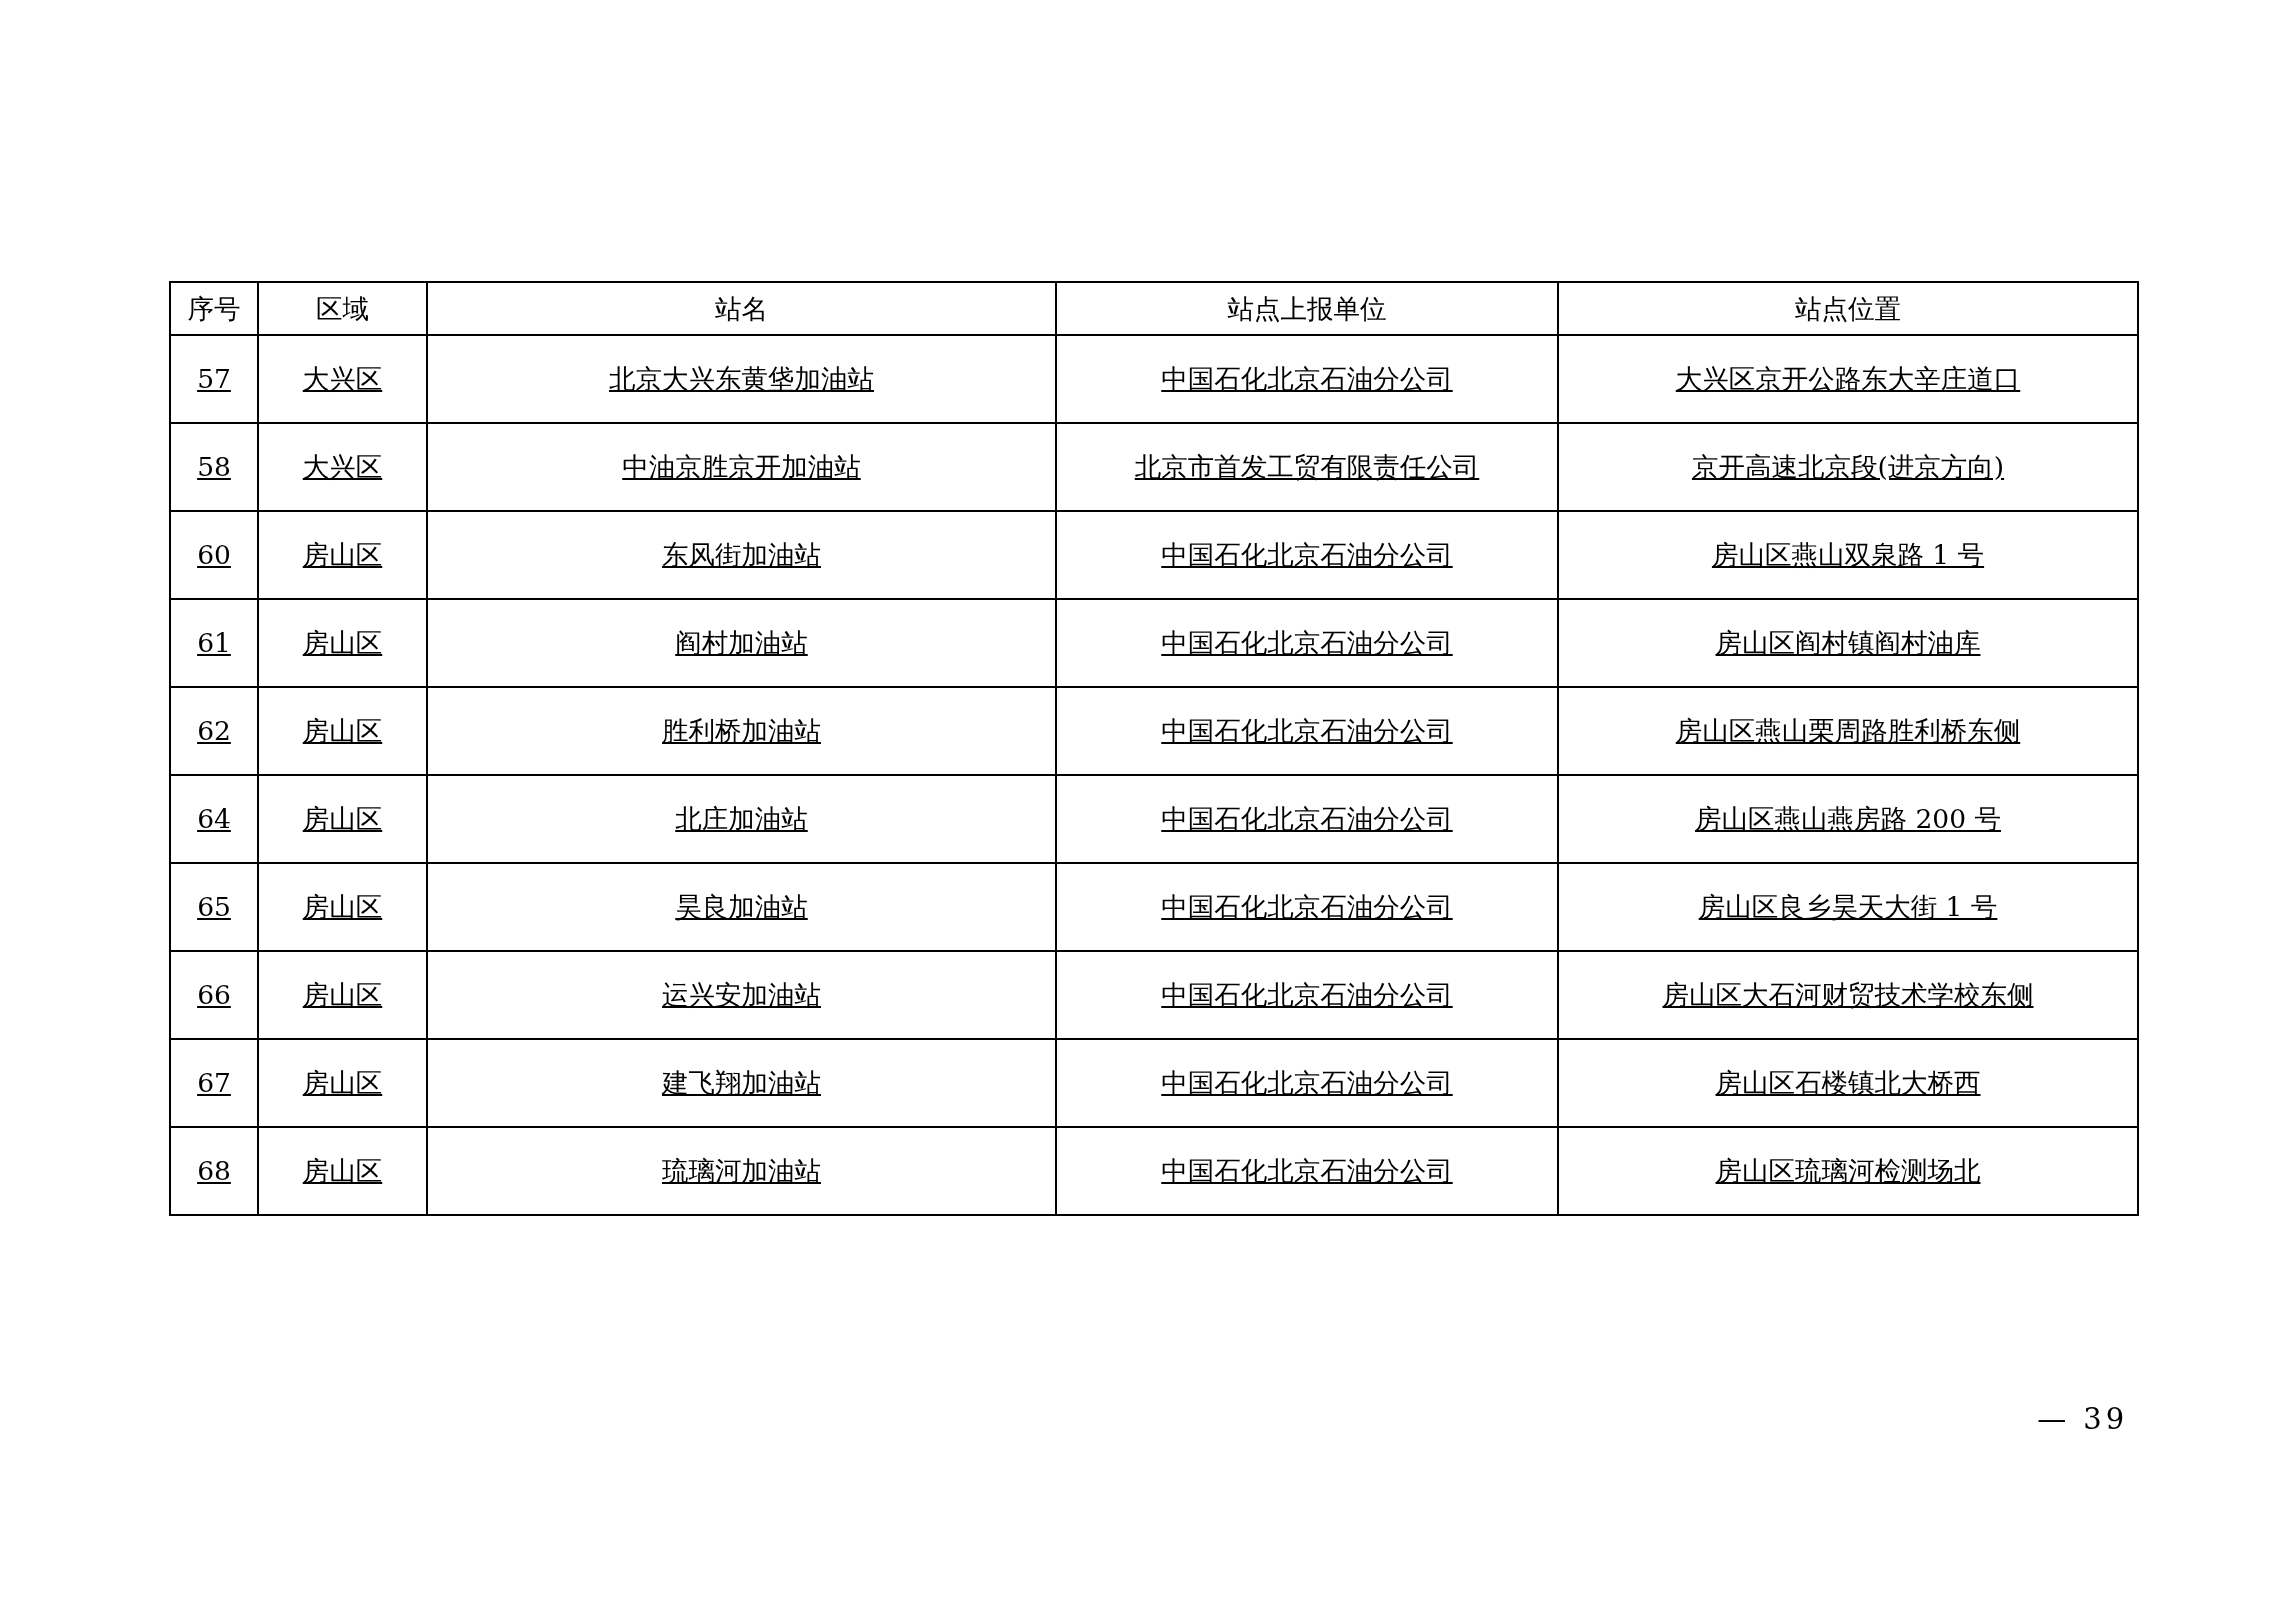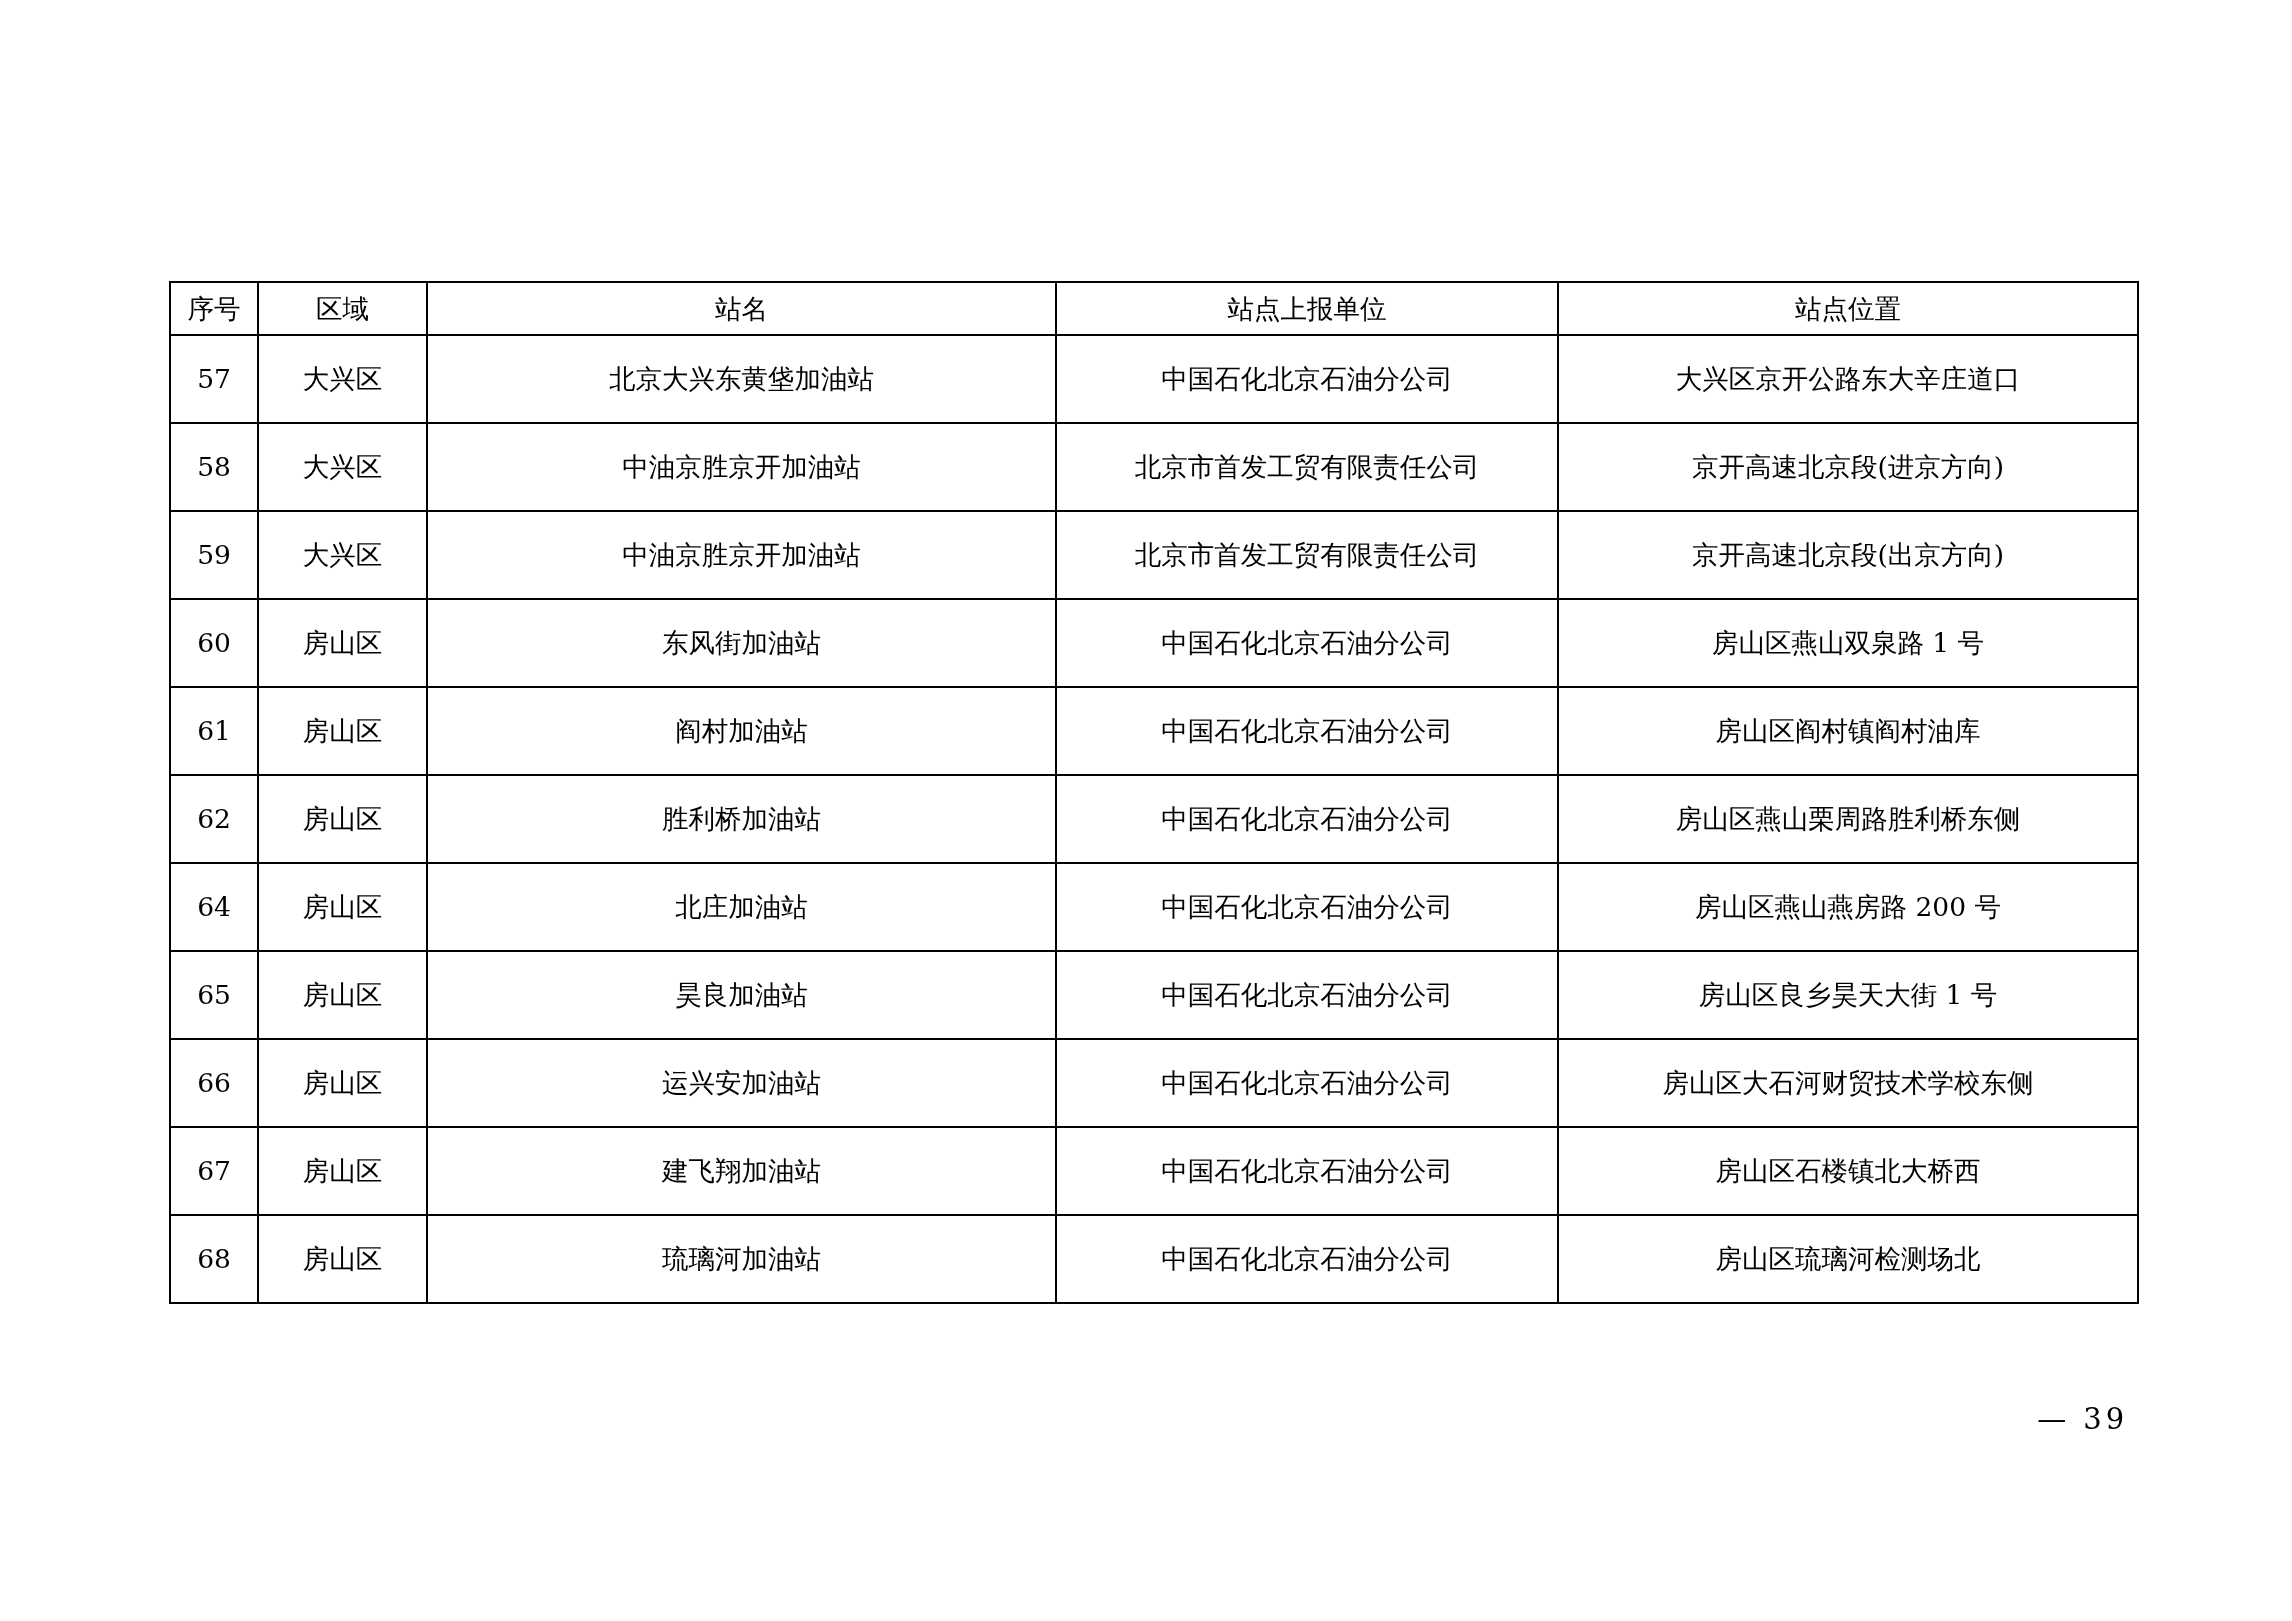--- a/index.html
+++ b/index.html
@@ -42,20 +42,21 @@
     font-size: 26.5px;
     line-height: 1.35;
     padding: 0 5.9px;
   }
   table.doc-table thead th {
     height: 51px;
     font-size: 26.5px;
   }
   table.doc-table tbody td {
     height: 86px;
+    text-decoration: underline;
   }
   col.c-index { width: 88px; }
   col.c-area { width: 169px; }
   col.c-name { width: 629px; }
   col.c-unit  { width: 502px; }
   col.c-loc  { width: 580px; }
 
   td.idx {
     font-family: "DejaVu Serif", "Liberation Serif", serif;
     font-size: 25.5px;
@@ -100,27 +101,20 @@
           <td>北京大兴东黄垡加油站</td>
           <td>中国石化北京石油分公司</td>
           <td>大兴区京开公路东大辛庄道口</td>
         </tr>
         <tr>
           <td class="idx">58</td>
           <td>大兴区</td>
           <td>中油京胜京开加油站</td>
           <td>北京市首发工贸有限责任公司</td>
           <td>京开高速北京段(进京方向)</td>
-        </tr>
-        <tr>
-          <td class="idx">59</td>
-          <td>大兴区</td>
-          <td>中油京胜京开加油站</td>
-          <td>北京市首发工贸有限责任公司</td>
-          <td>京开高速北京段(出京方向)</td>
         </tr>
         <tr>
           <td class="idx">60</td>
           <td>房山区</td>
           <td>东风街加油站</td>
           <td>中国石化北京石油分公司</td>
           <td>房山区燕山双泉路 1 号</td>
         </tr>
         <tr>
           <td class="idx">61</td>

